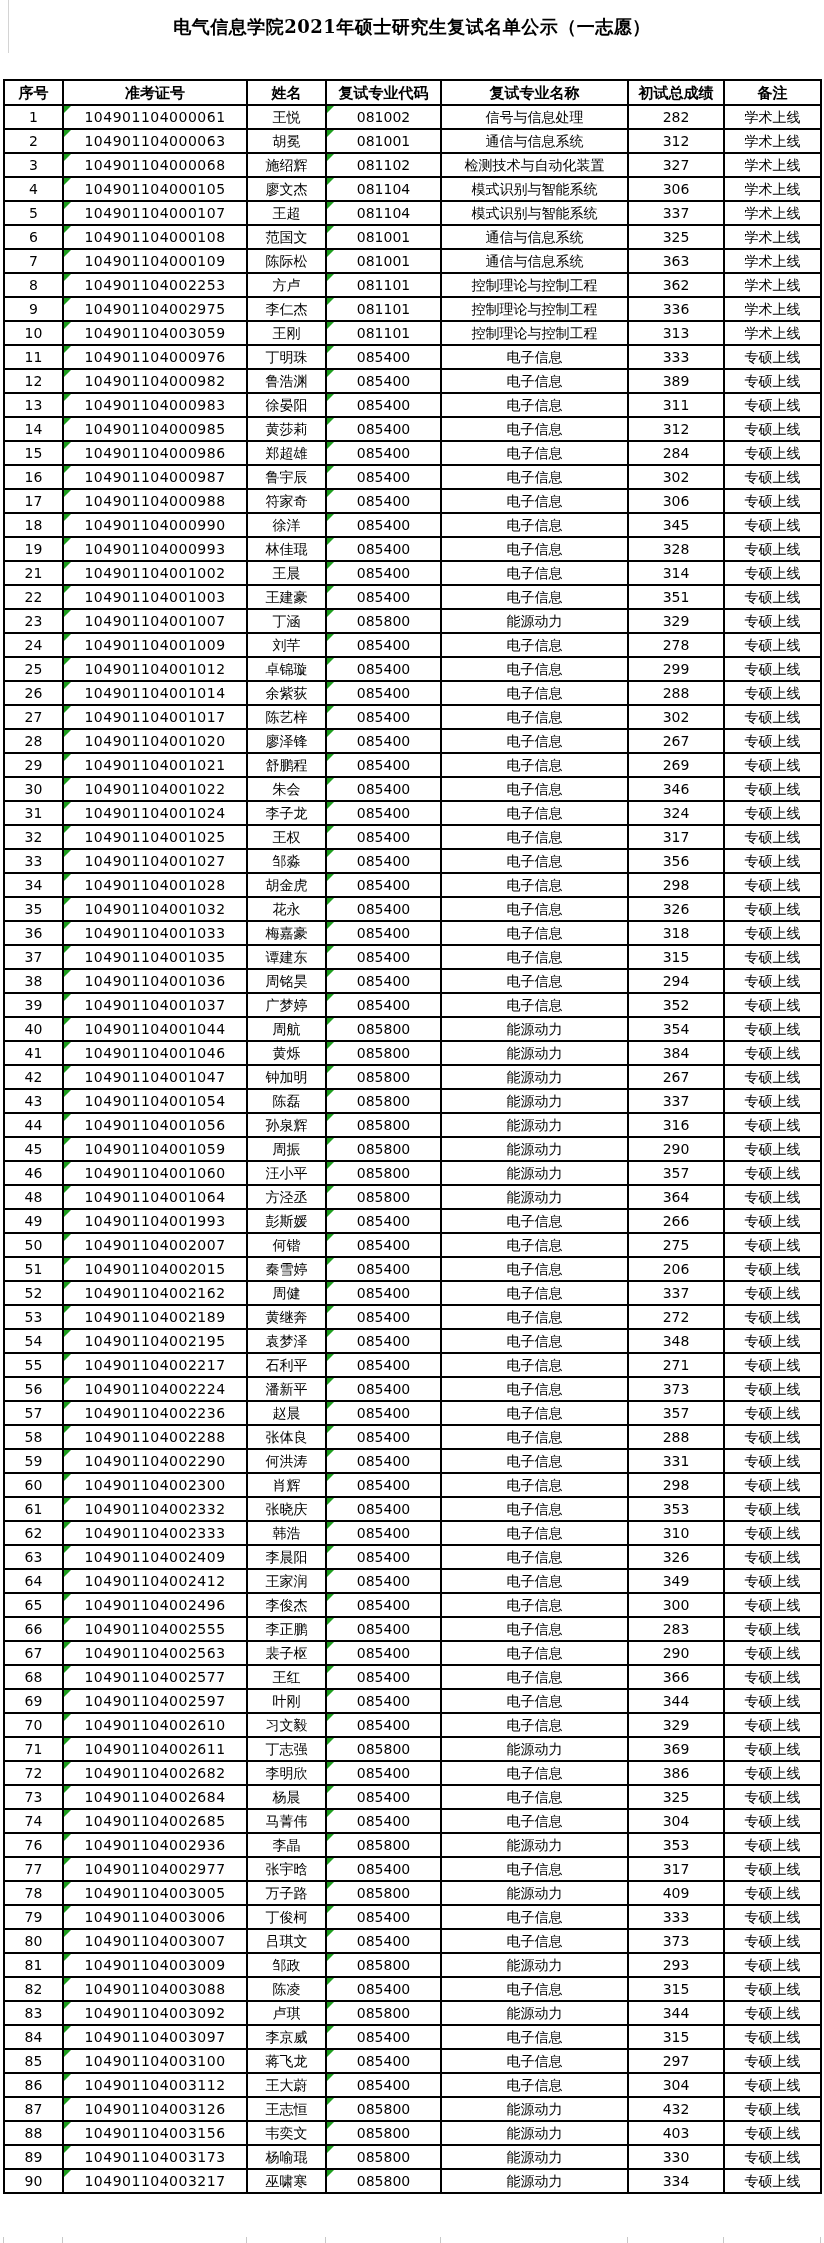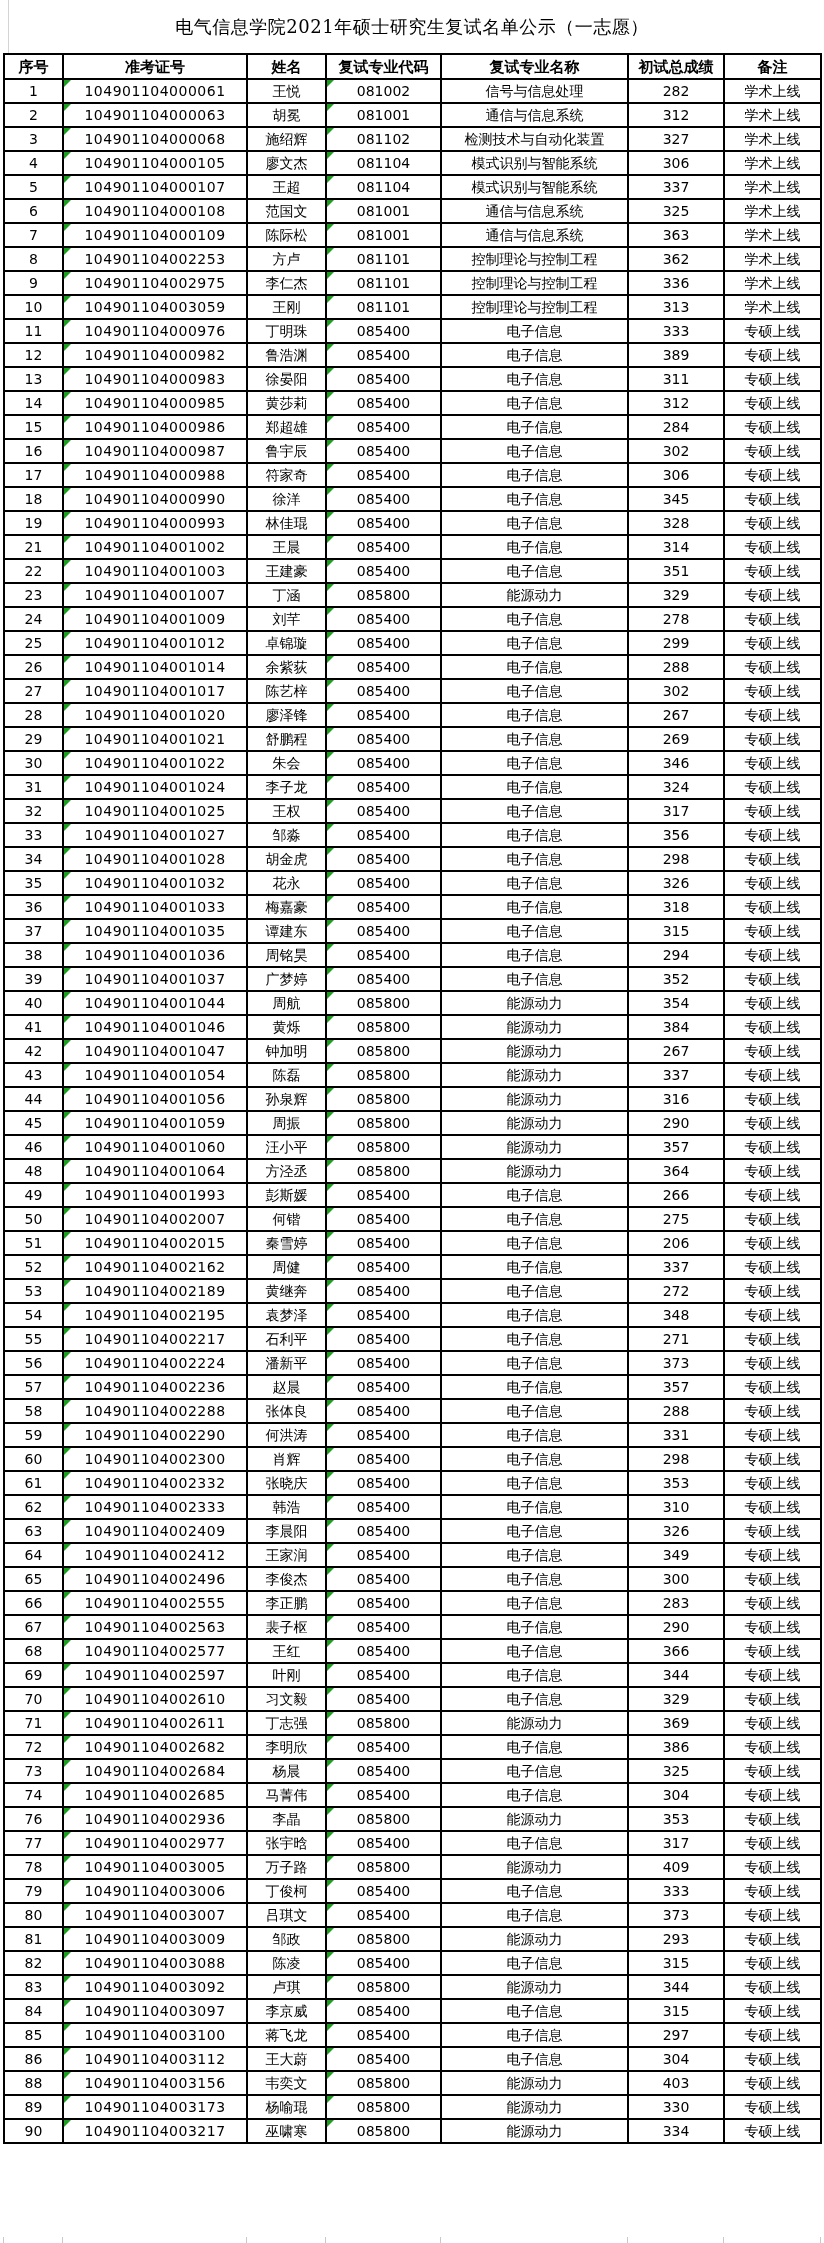--- a/index.html
+++ b/index.html
@@ -4,29 +4,29 @@
 <style>
   html,body{margin:0;padding:0;background:#ffffff;}
   body{
     width:824px;height:2243px;position:relative;
     font-family:"DejaVu Sans","Liberation Sans",sans-serif;
     color:#000;
   }
   .title{
     height:53px;display:flex;align-items:center;justify-content:center;
     font-family:"DejaVu Serif","Liberation Serif",serif;
-    font-weight:normal;font-size:18px;letter-spacing:0.5px;border-radius:20px;
+    font-weight:bold;font-size:18px;letter-spacing:0.5px;border-radius:20px;
   }
   .gridline-left{
     position:absolute;left:8px;top:0;width:1px;height:53px;
     background:#d4d4d4;
   }
   table.roster{
     border-collapse:collapse;table-layout:fixed;
-    width:817px;margin-left:3px;
+    width:817px;margin-left:3px;margin-top:26px;
   }
   table.roster th, table.roster td{
     border:2px solid #000;
     height:22px;padding:0;
     text-align:center;vertical-align:middle;
     font-size:14px;line-height:22px;
     overflow:hidden;white-space:nowrap;
   }
   table.roster th{
     font-weight:bold;font-size:15px;height:23px;
@@ -811,20 +811,29 @@
       <tr>
     <td class="c-index">86</td>
     <td class="c-ticket flagged"><span class="flag"></span><span class="val">104901104003112</span></td>
     <td class="c-name">王大蔚</td>
     <td class="c-code flagged"><span class="flag"></span><span class="val">085400</span></td>
     <td class="c-major">电子信息</td>
     <td class="c-score">304</td>
     <td class="c-remark">专硕上线</td>
   </tr>
       <tr>
+    <td class="c-index">87</td>
+    <td class="c-ticket flagged"><span class="flag"></span><span class="val">104901104003126</span></td>
+    <td class="c-name">王志恒</td>
+    <td class="c-code flagged"><span class="flag"></span><span class="val">085800</span></td>
+    <td class="c-major">能源动力</td>
+    <td class="c-score">432</td>
+    <td class="c-remark">专硕上线</td>
+  </tr>
+      <tr>
     <td class="c-index">88</td>
     <td class="c-ticket flagged"><span class="flag"></span><span class="val">104901104003156</span></td>
     <td class="c-name">韦奕文</td>
     <td class="c-code flagged"><span class="flag"></span><span class="val">085800</span></td>
     <td class="c-major">能源动力</td>
     <td class="c-score">403</td>
     <td class="c-remark">专硕上线</td>
   </tr>
       <tr>
     <td class="c-index">89</td>

